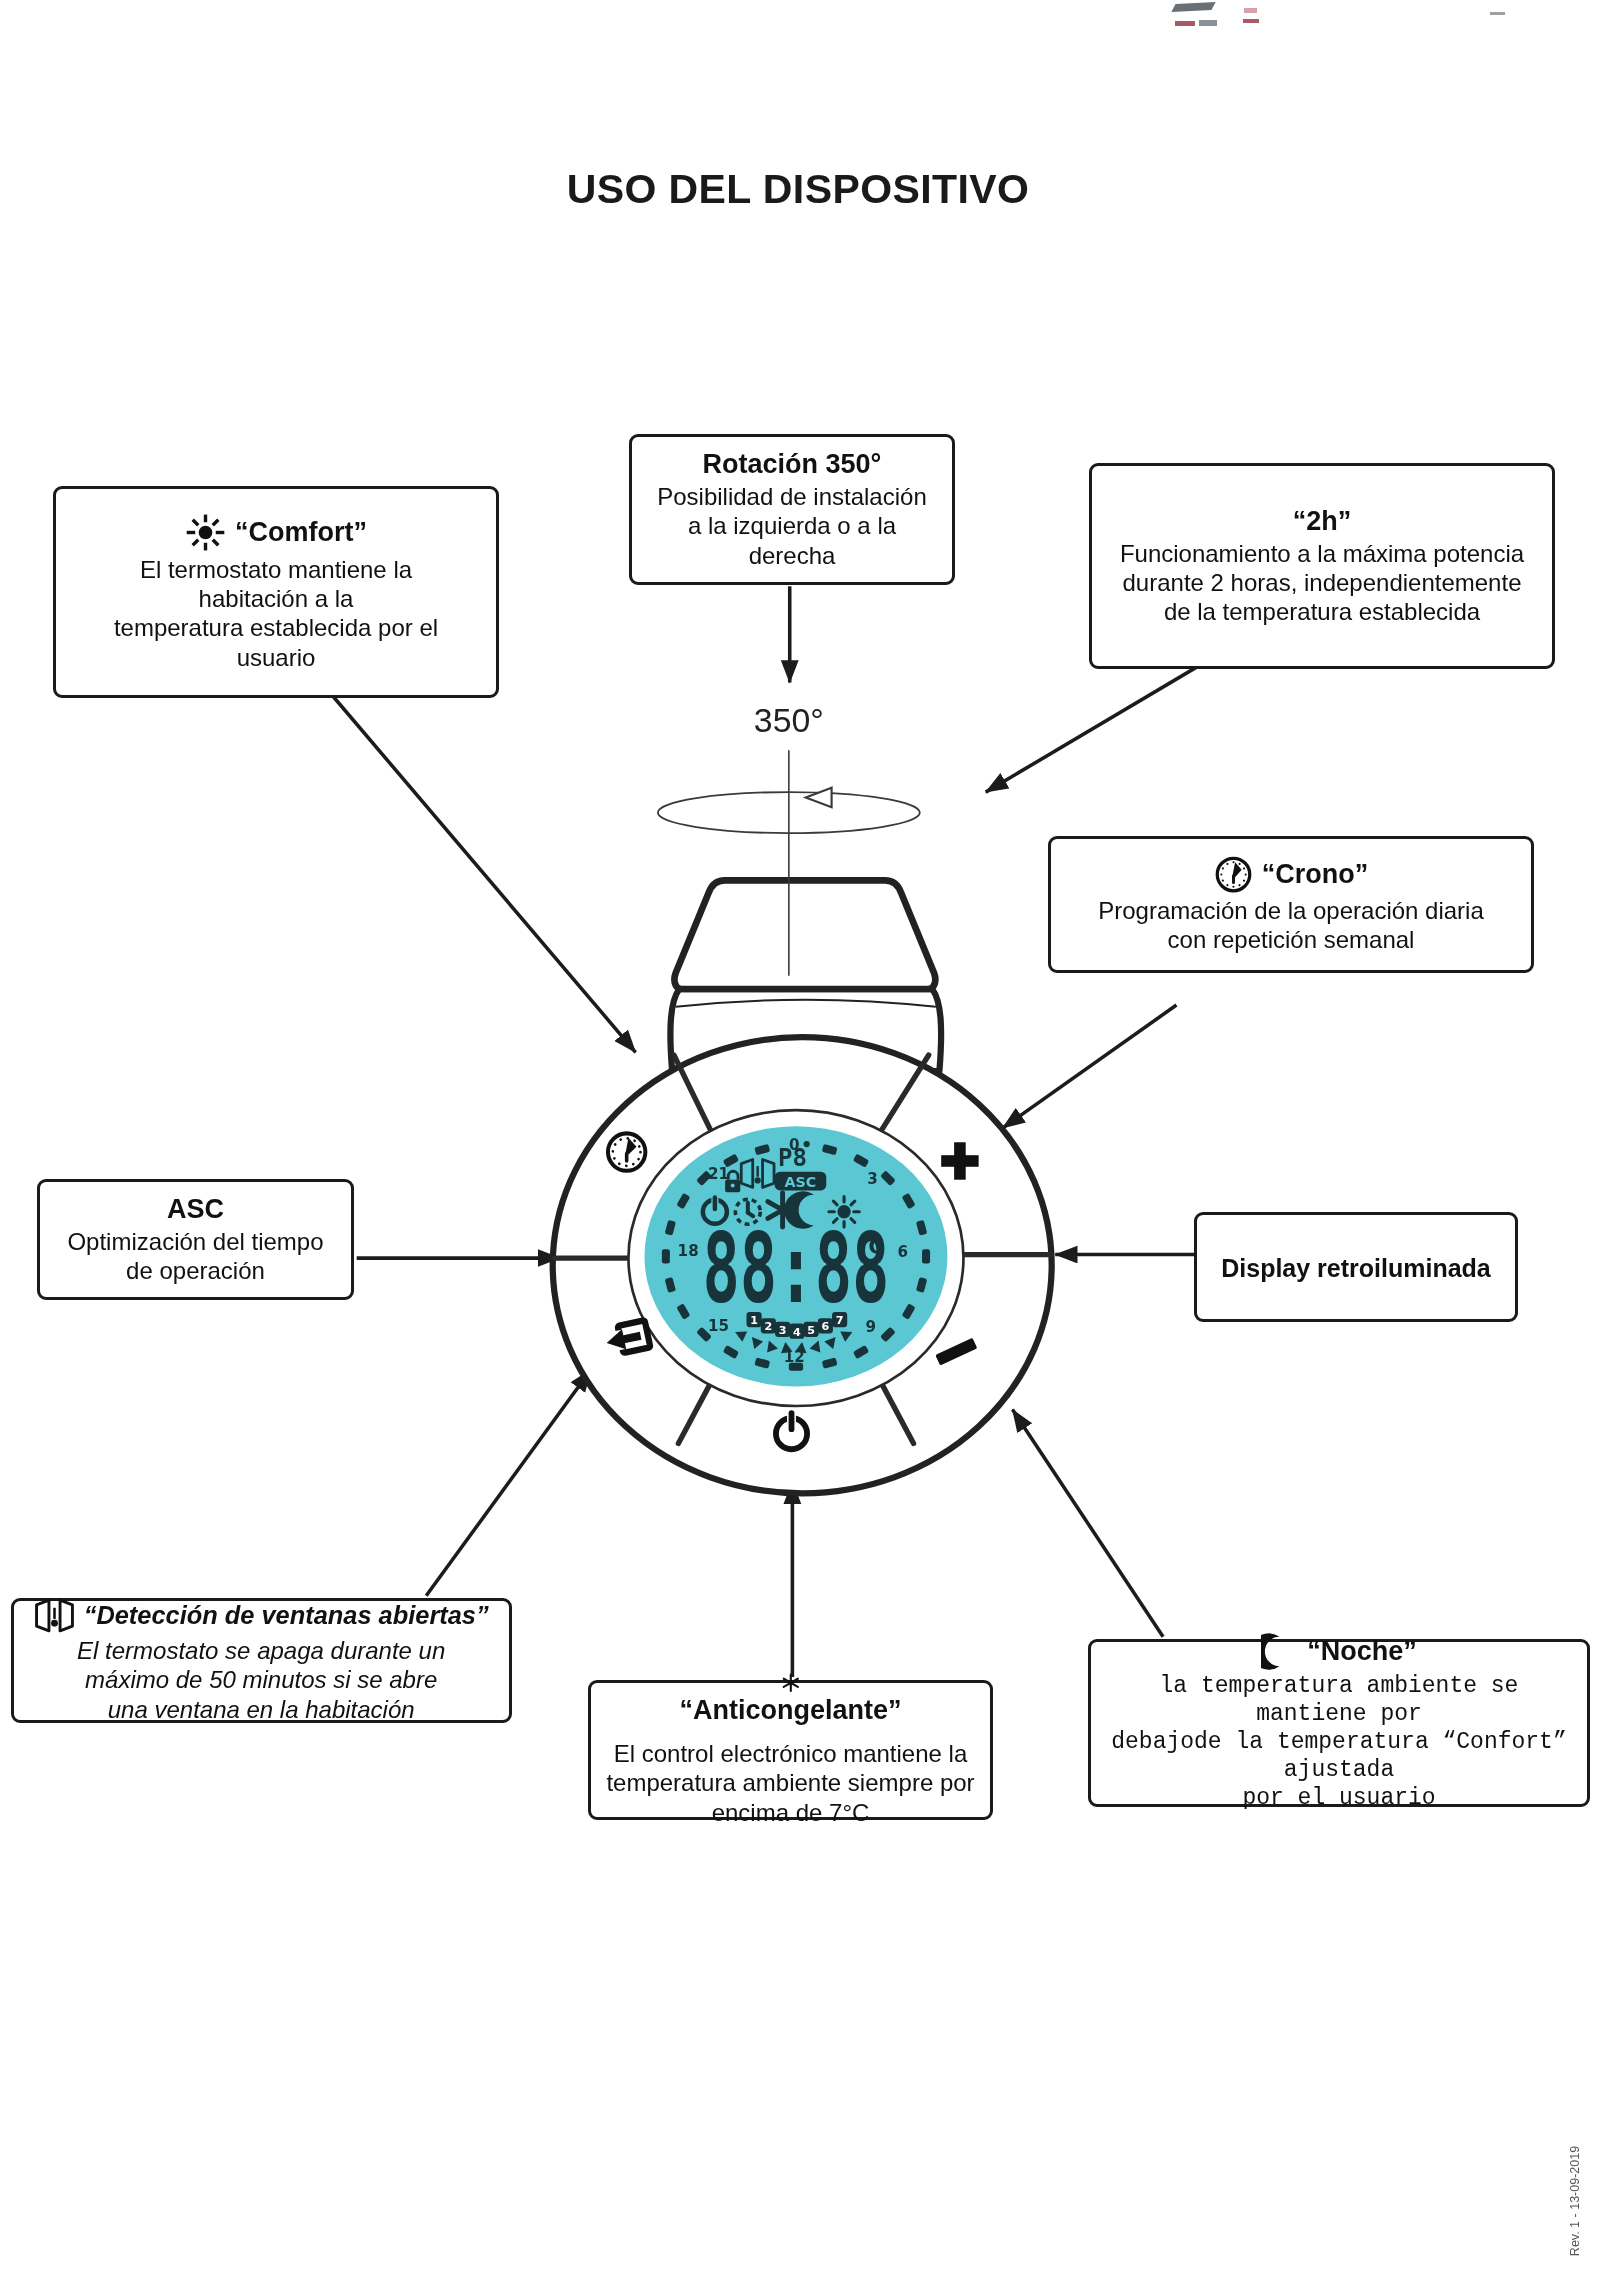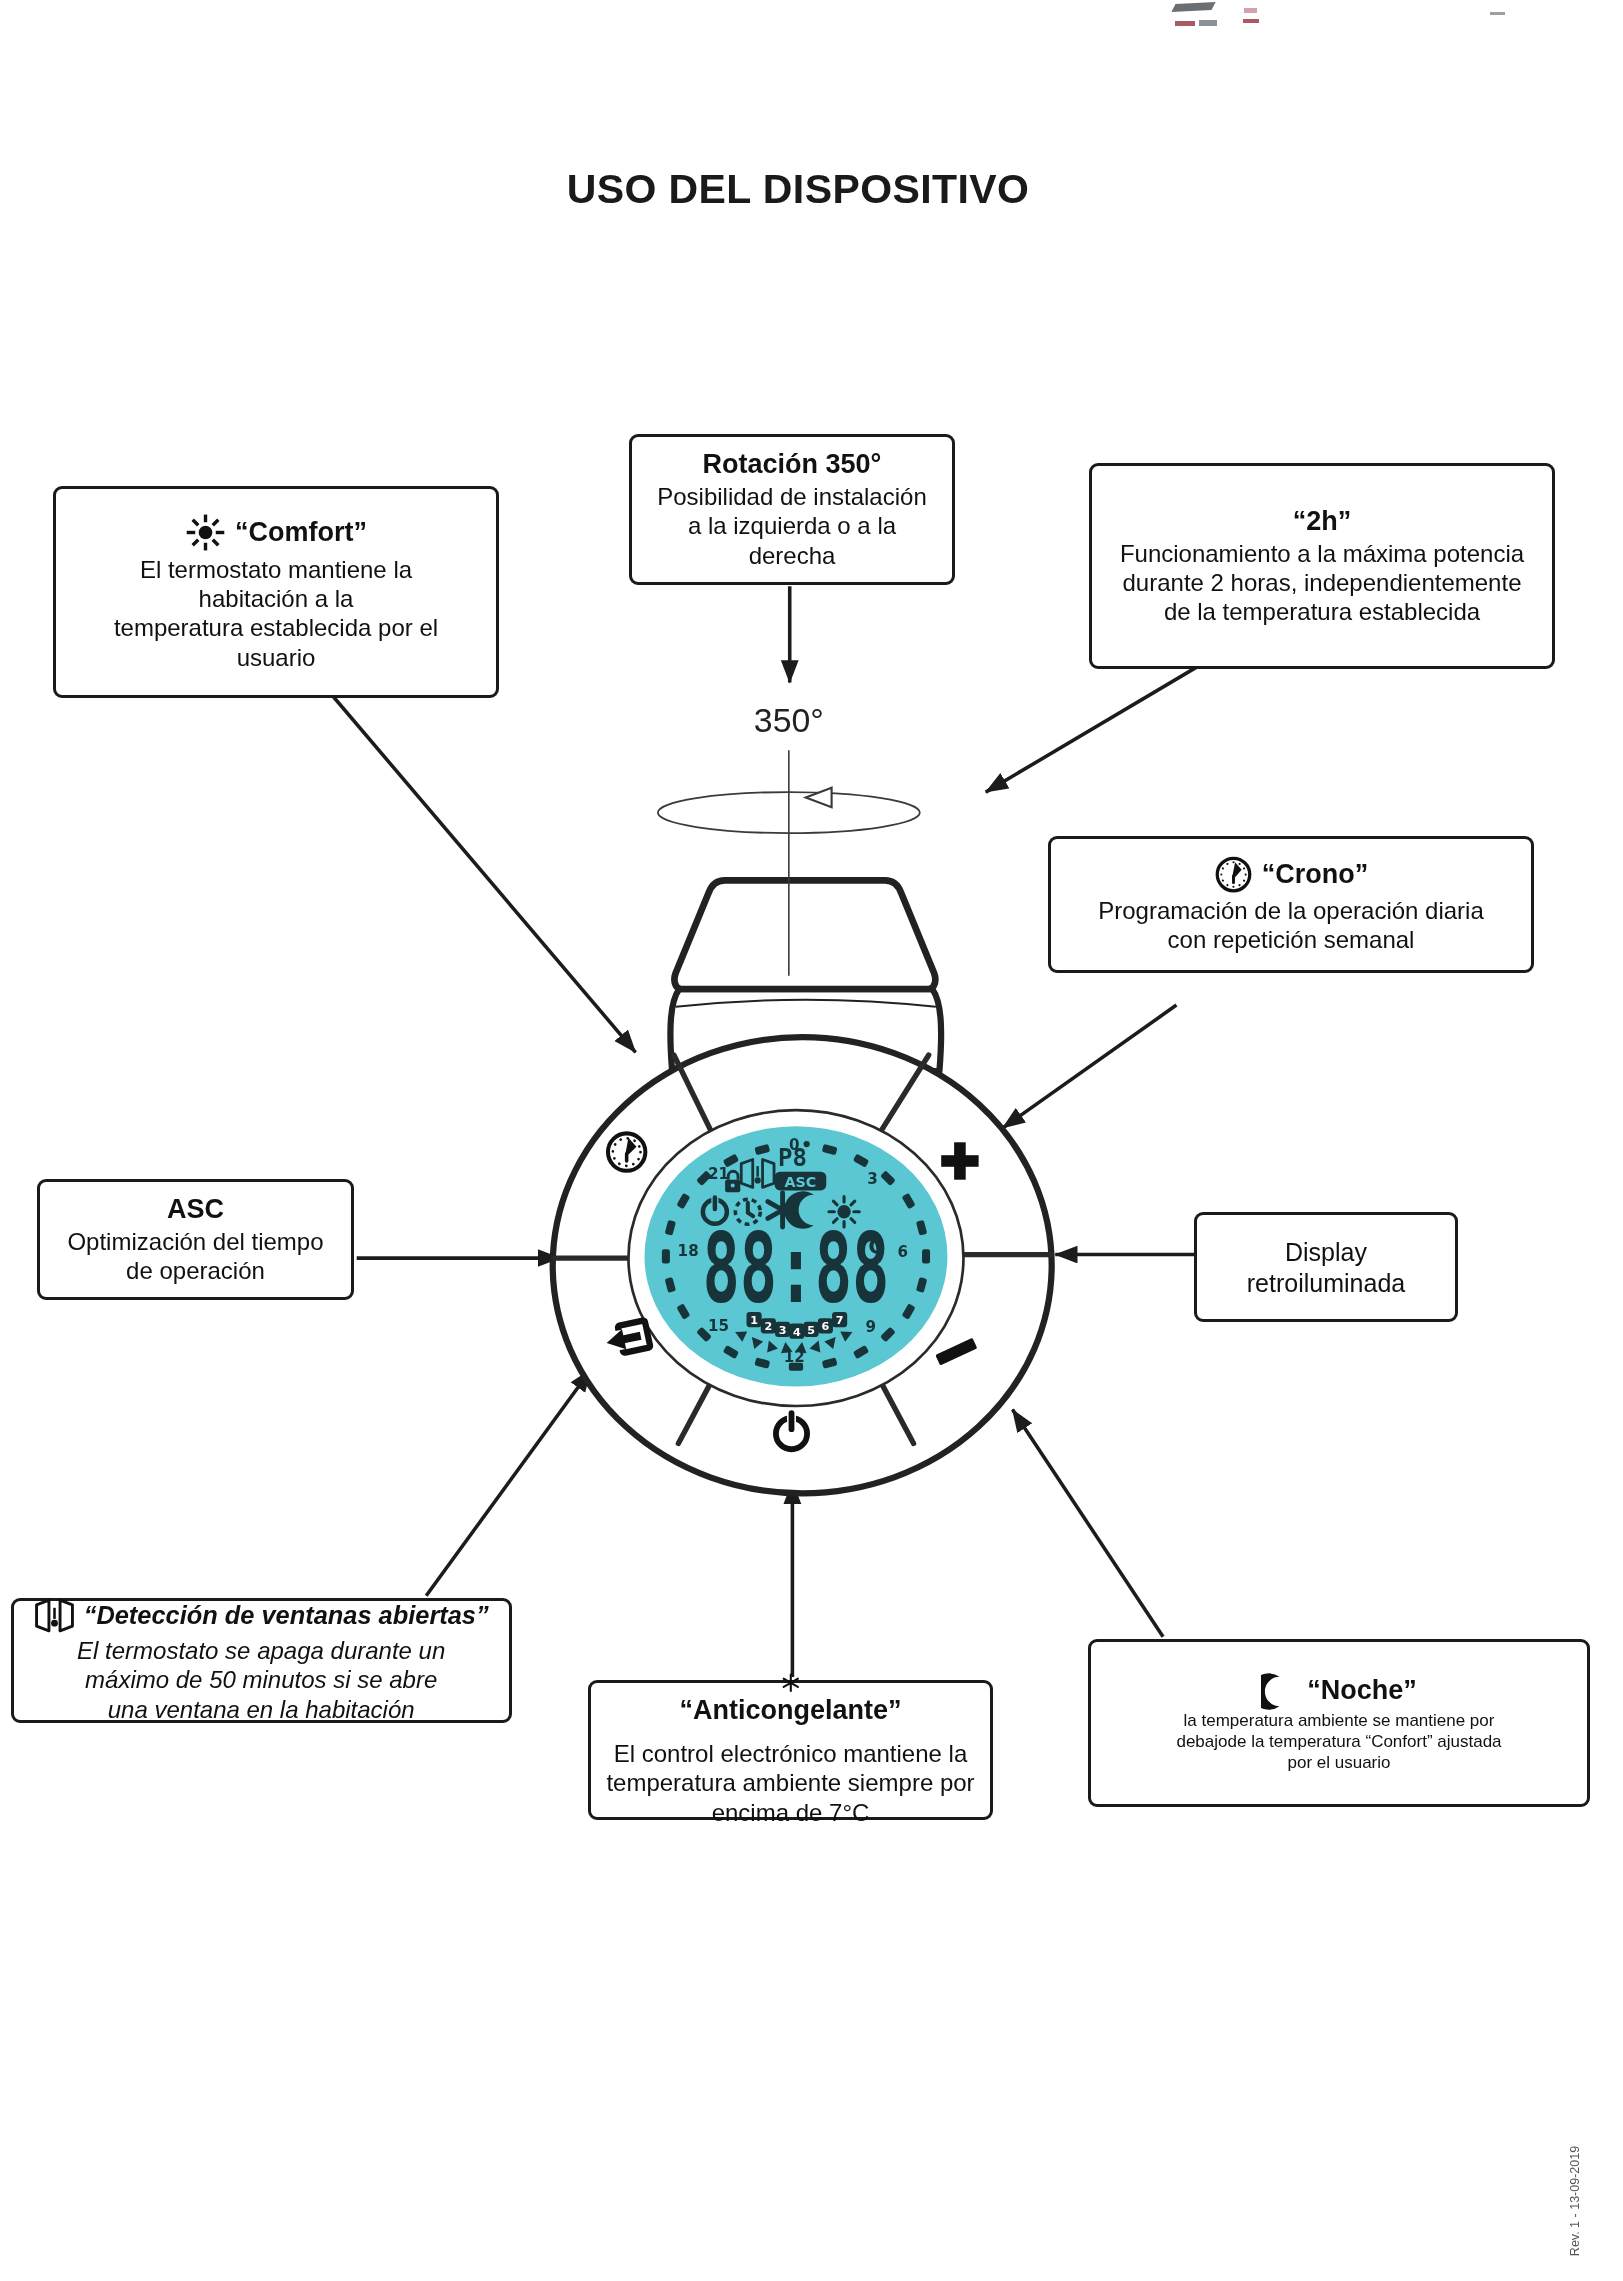--- a/index.html
+++ b/index.html
@@ -10,21 +10,21 @@
   svg.diagram{position:absolute;left:0;top:0;}
   
   .callout{position:absolute;box-sizing:border-box;border:3.6px solid #1a1a1a;border-radius:9px;
            background:#fff;display:flex;flex-direction:column;justify-content:center;
            align-items:center;text-align:center;padding:7.1px 12.5px;}
   .c-title{display:flex;align-items:center;justify-content:center;gap:9px;
            font-weight:bold;font-size:27px;white-space:nowrap;line-height:1.15;}
   .c-body{font-size:24px;line-height:1.22;white-space:pre-line;margin-top:1.8px;}
   .callout .icon-svg{flex:0 0 auto;}
   #co-deteccion .c-title{font-size:25.4px;}
-  #co-noche .c-body{font-size:17px;}
+  #co-noche .c-body{font-size:23px;font-family:Liberation Mono, monospace;}
   #co-display .c-body{font-size:25px;}
   #co-anticongelante .c-body{margin-top:12.5px;}
   
   .conn{stroke:#1c1c1c;stroke-width:4;fill:none;}
   .thin{stroke:#3a3a3a;stroke-width:2;fill:none;}
   .bold{stroke:#222;stroke-width:7;fill:#fff;stroke-linejoin:round;}
   .seam{stroke:#222;stroke-width:2.2;fill:none;}
   .divider{stroke:#2a2a2a;stroke-width:6;fill:none;stroke-linecap:round;}
   .seg{fill:var(--seg,#17343a);}
   .segstroke{stroke:var(--seg,#17343a);fill:none;}
@@ -284,21 +284,21 @@
     <div class="c-body">Programación de la operación diaria
 con repetición semanal</div>
   </div>
 
   <div class="callout" id="co-asc" style="left:37px;top:1179px;width:317px;height:121px;">
     <div class="c-title">ASC</div>
     <div class="c-body">Optimización del tiempo
 de operación</div>
   </div>
 
-  <div class="callout" id="co-display" style="left:1194px;top:1212px;width:264px;height:110px;">
+  <div class="callout" id="co-display" style="left:1194px;top:1212px;width:324px;height:110px;font-weight:bold;">
     <div class="c-body">Display retroiluminada</div>
   </div>
 
   <div class="callout" id="co-deteccion" style="left:10.7px;top:1598px;width:501px;height:125px;font-style:italic;">
     <div class="c-title">
       <svg class="icon-svg" width="41" height="37" viewBox="-24 -21 48 42">
         <polygon points="-21,-12.5 -6.5,-18 -6.5,18 -21,12.5" fill="none" stroke="#111" stroke-width="3.4" stroke-linejoin="round"></polygon>
         <polygon points="21,-12.5 6.5,-18 6.5,18 21,12.5" fill="none" stroke="#111" stroke-width="3.4" stroke-linejoin="round"></polygon>
         <line x1="0" y1="-9" x2="0" y2="4" stroke="#111" stroke-width="3"></line>
         <circle cx="0" cy="9" r="4" fill="#111"></circle>

